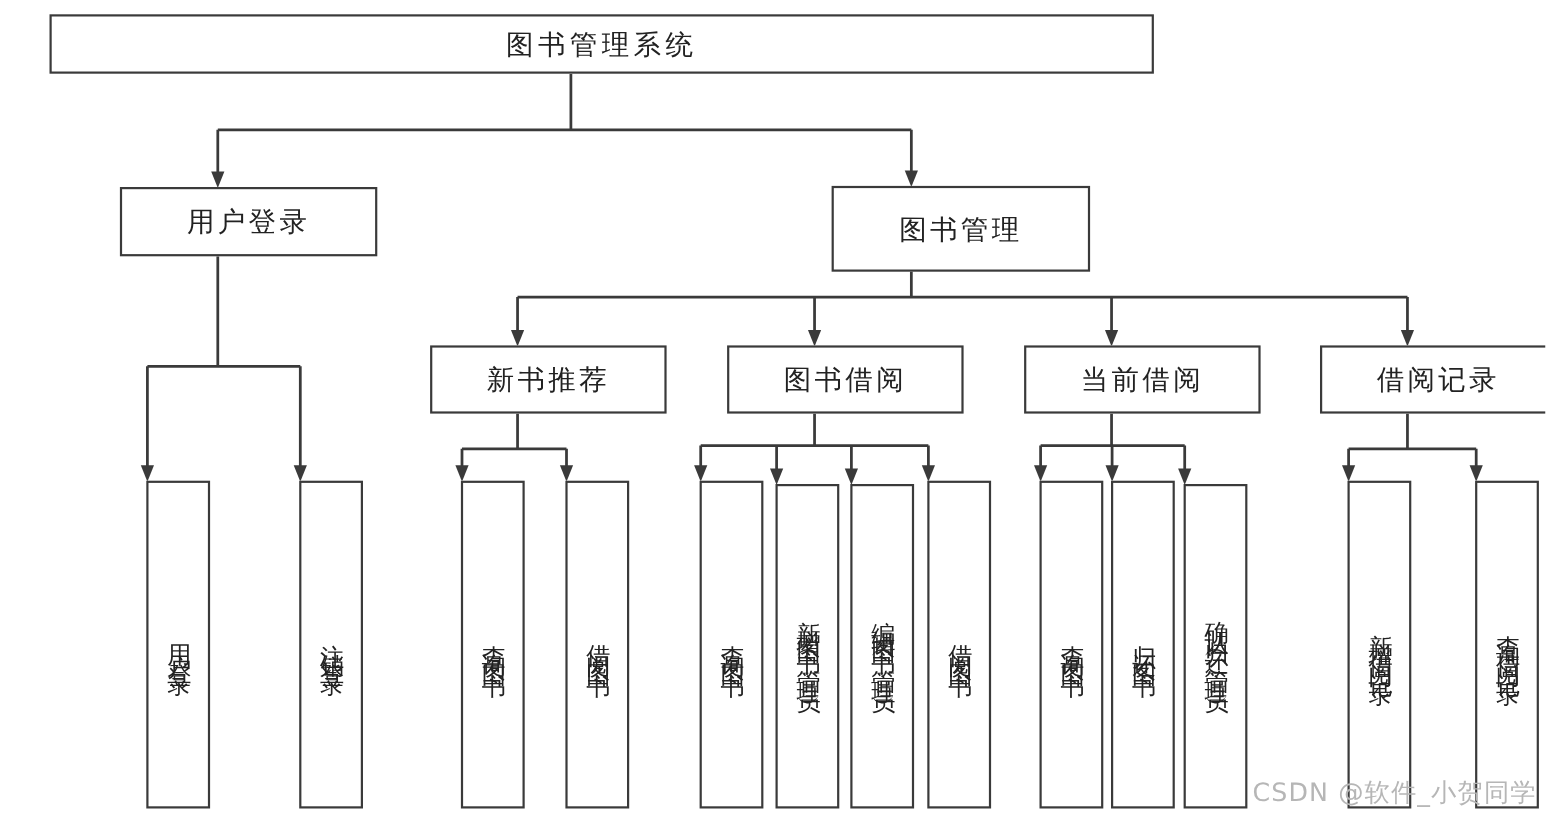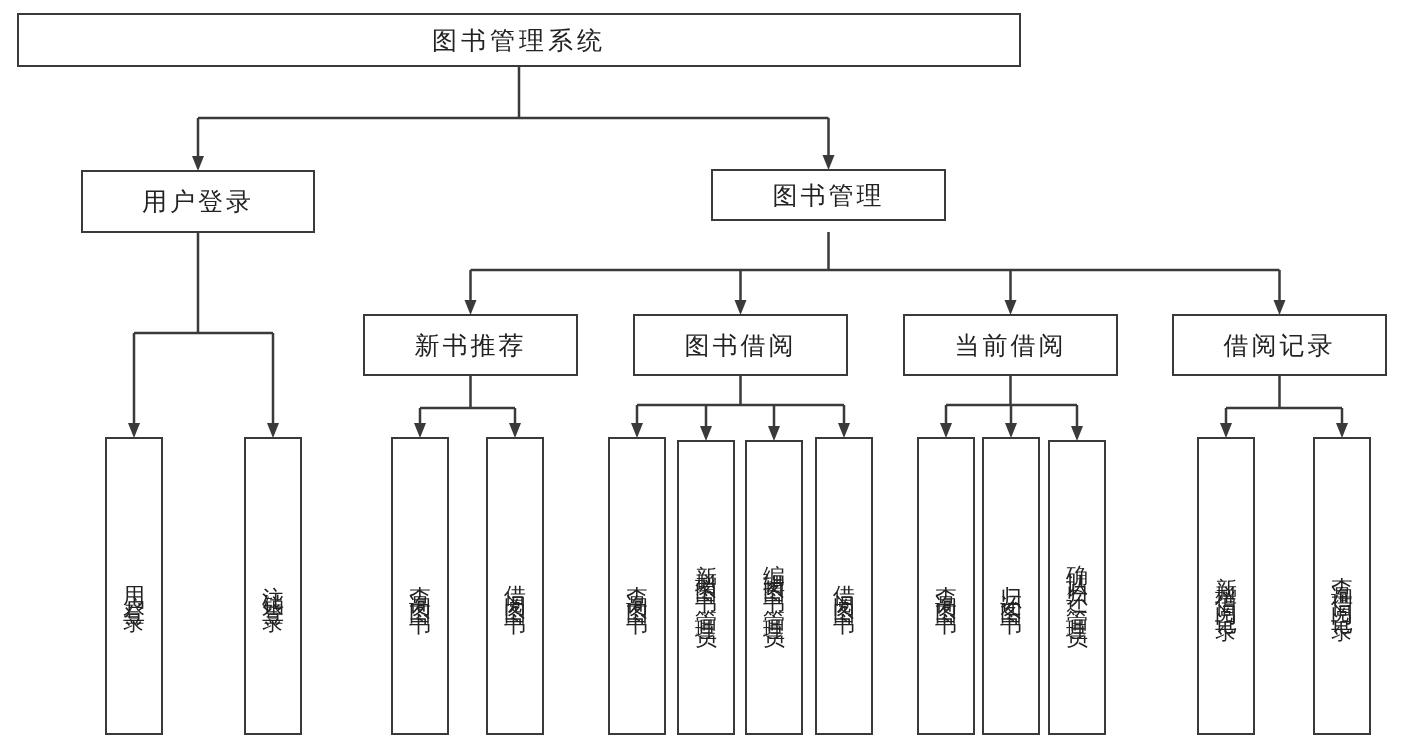--- a/index.html
+++ b/index.html
@@ -20,20 +20,21 @@
   }
   .node {
     position: absolute;
     background: #ffffff;
     border: 2.5px solid #3a3a3a;
     box-sizing: border-box;
     display: flex;
     align-items: center;
     justify-content: center;
     text-align: center;
+    margin-left: 28px;
   }
   .node.h { font-size: 25px; letter-spacing: 3px; white-space: nowrap; }
   .node.h.title { letter-spacing: 4px; }
   .node.v span {
     writing-mode: vertical-rl;
     text-orientation: mixed;
     font-size: 22px;
     letter-spacing: 9px;
     line-height: 1;
   }
@@ -85,21 +86,21 @@
     </g>
   </svg>
 
   <div class="node h title" style="left:17px; top:13px; width:1004px; height:54px;">
     <span>图书管理系统</span>
   </div>
 
   <div class="node h" style="left:81px; top:170px; width:234px; height:63px;">
     <span>用户登录</span>
   </div>
-  <div class="node h" style="left:711px; top:169px; width:235px; height:52px;">
+  <div class="node h" style="left:728px; top:169px; width:235px; height:78px;">
     <span>图书管理</span>
   </div>
 
   <div class="node h" style="left:363px; top:314px; width:215px; height:62px;">
     <span>新书推荐</span>
   </div>
   <div class="node h" style="left:633px; top:314px; width:215px; height:62px;">
     <span>图书借阅</span>
   </div>
   <div class="node h" style="left:903px; top:314px; width:215px; height:62px;text-align:center;">
@@ -146,14 +147,15 @@
     <span>确认归还（管理员）</span>
   </div>
 
   <div class="node v" style="left:1197px; top:437px; width:58px; height:298px;">
     <span>新增借阅记录</span>
   </div>
   <div class="node v" style="left:1313px; top:437px; width:58px; height:298px;">
     <span>查询借阅记录</span>
   </div>
 
+  <div class="watermark">CSDN @软件_小贺同学</div>
 
 </div>
 
 </body></html>

